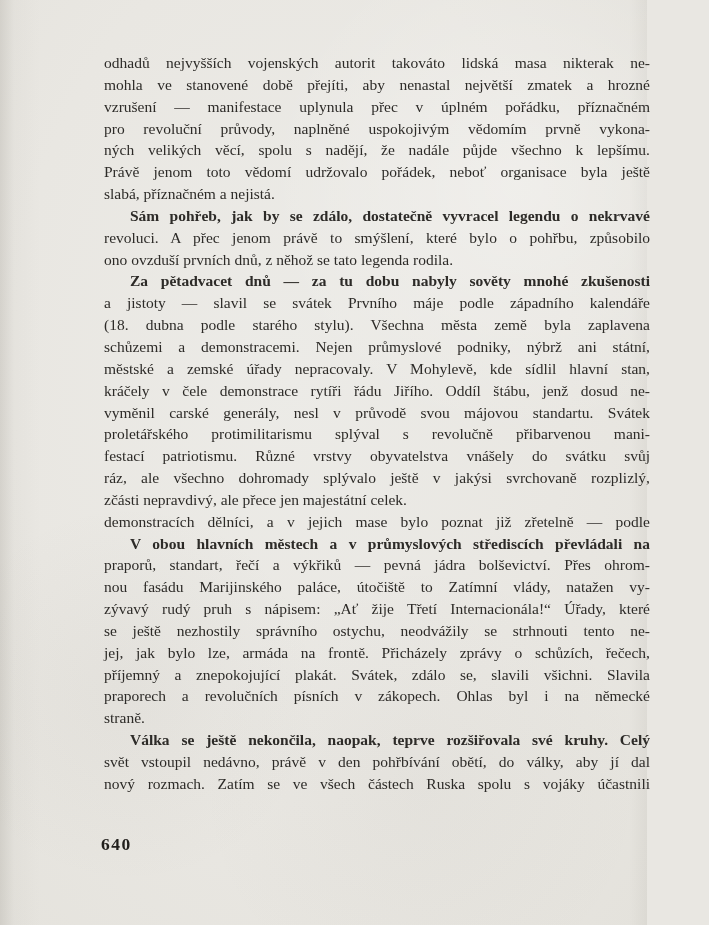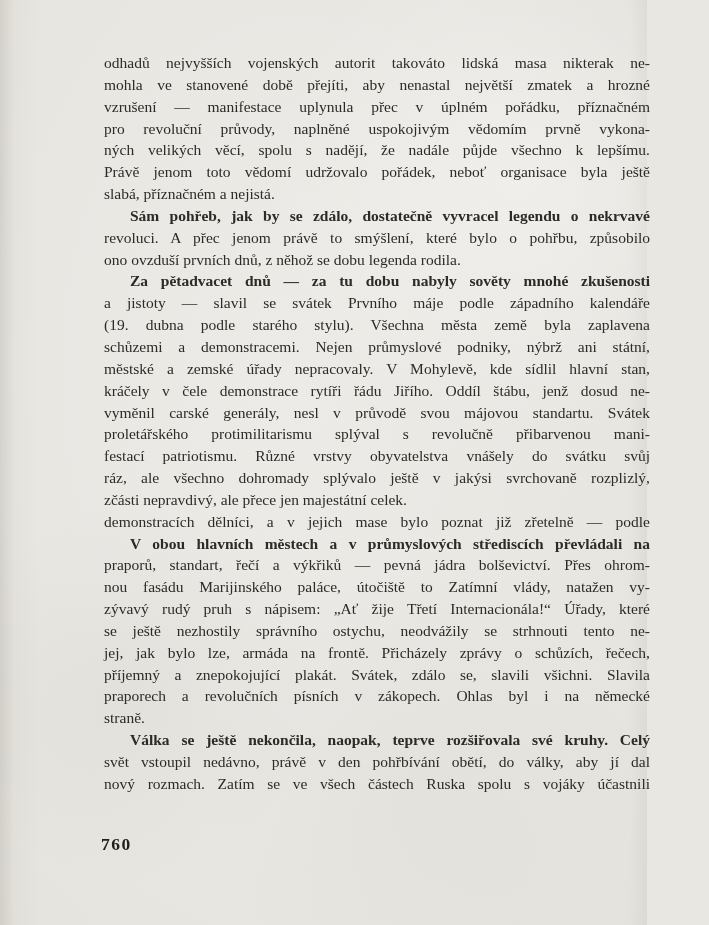--- a/index.html
+++ b/index.html
@@ -74,26 +74,26 @@
         <div class="line">mohla ve stanovené době přejíti, aby nenastal největší zmatek a hrozné</div>
         <div class="line">vzrušení — manifestace uplynula přec v úplném pořádku, příznačném</div>
         <div class="line">pro revoluční průvody, naplněné uspokojivým vědomím prvně vykona-</div>
         <div class="line">ných velikých věcí, spolu s nadějí, že nadále půjde všechno k lepšímu.</div>
         <div class="line">Právě jenom toto vědomí udržovalo pořádek, neboť organisace byla ještě</div>
         <div class="line lastline">slabá, příznačném a nejistá.</div>
       </div>
       <div class="paragraph">
         <div class="line indented">Sám pohřeb, jak by se zdálo, dostatečně vyvracel legendu o nekrvavé</div>
         <div class="line">revoluci. A přec jenom právě to smýšlení, které bylo o pohřbu, způsobilo</div>
-        <div class="line lastline">ono ovzduší prvních dnů, z něhož se dobu legenda rodila.</div>
+        <div class="line lastline">ono ovzduší prvních dnů, z něhož se tato legenda rodila.</div>
       </div>
       <div class="paragraph">
         <div class="line indented">Za pětadvacet dnů — za tu dobu nabyly sověty mnohé zkušenosti</div>
         <div class="line">a jistoty — slavil se svátek Prvního máje podle západního kalendáře</div>
-        <div class="line">(19. dubna podle starého stylu). Všechna města země byla zaplavena</div>
+        <div class="line">(18. dubna podle starého stylu). Všechna města země byla zaplavena</div>
         <div class="line">schůzemi a demonstracemi. Nejen průmyslové podniky, nýbrž ani státní,</div>
         <div class="line">městské a zemské úřady nepracovaly. V Mohylevě, kde sídlil hlavní stan,</div>
         <div class="line">kráčely v čele demonstrace rytíři řádu Jiřího. Oddíl štábu, jenž dosud ne-</div>
         <div class="line">vyměnil carské generály, nesl v průvodě svou májovou standartu. Svátek</div>
         <div class="line">proletářského protimilitarismu splýval s revolučně přibarvenou mani-</div>
         <div class="line">festací patriotismu. Různé vrstvy obyvatelstva vnášely do svátku svůj</div>
         <div class="line">ráz, ale všechno dohromady splývalo ještě v jakýsi svrchovaně rozplizlý,</div>
         <div class="line lastline">zčásti nepravdivý, ale přece jen majestátní celek.</div>
       </div>
       <div class="paragraph">
@@ -107,14 +107,14 @@
         <div class="line">příjemný a znepokojující plakát. Svátek, zdálo se, slavili všichni. Slavila</div>
         <div class="line">praporech a revolučních písních v zákopech. Ohlas byl i na německé</div>
         <div class="line lastline">straně.</div>
       </div>
       <div class="paragraph">
         <div class="line indented">Válka se ještě nekončila, naopak, teprve rozšiřovala své kruhy. Celý</div>
         <div class="line">svět vstoupil nedávno, právě v den pohřbívání obětí, do války, aby jí dal</div>
         <div class="line">nový rozmach. Zatím se ve všech částech Ruska spolu s vojáky účastnili</div>
       </div>
     </div>
-  <div class="page-number">760</div>
+  <div class="page-number">640</div>
 </div>
 
 </body></html>

